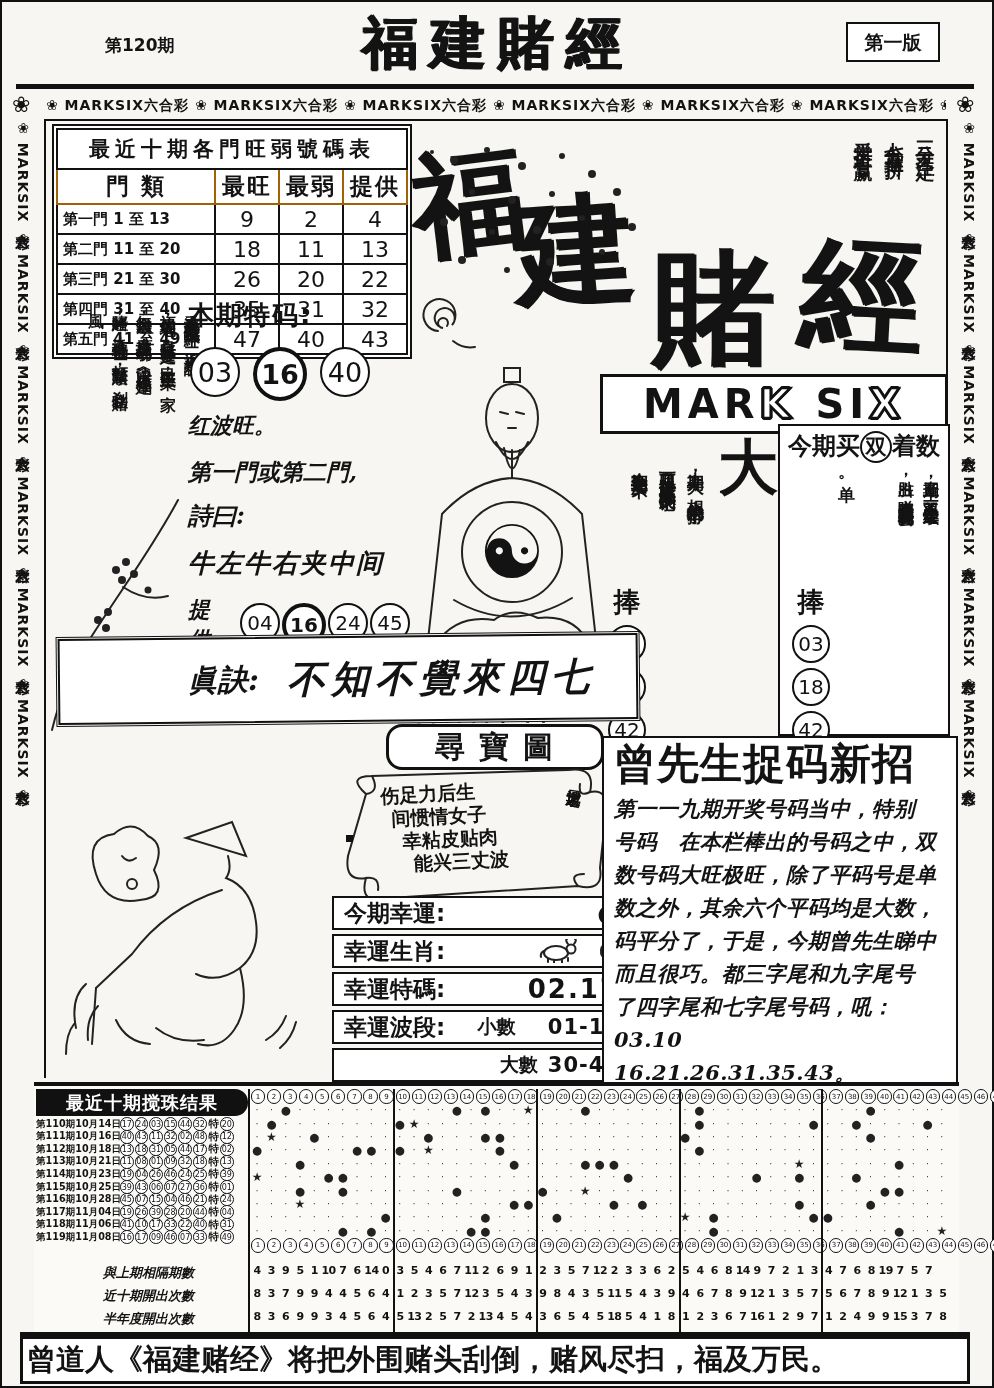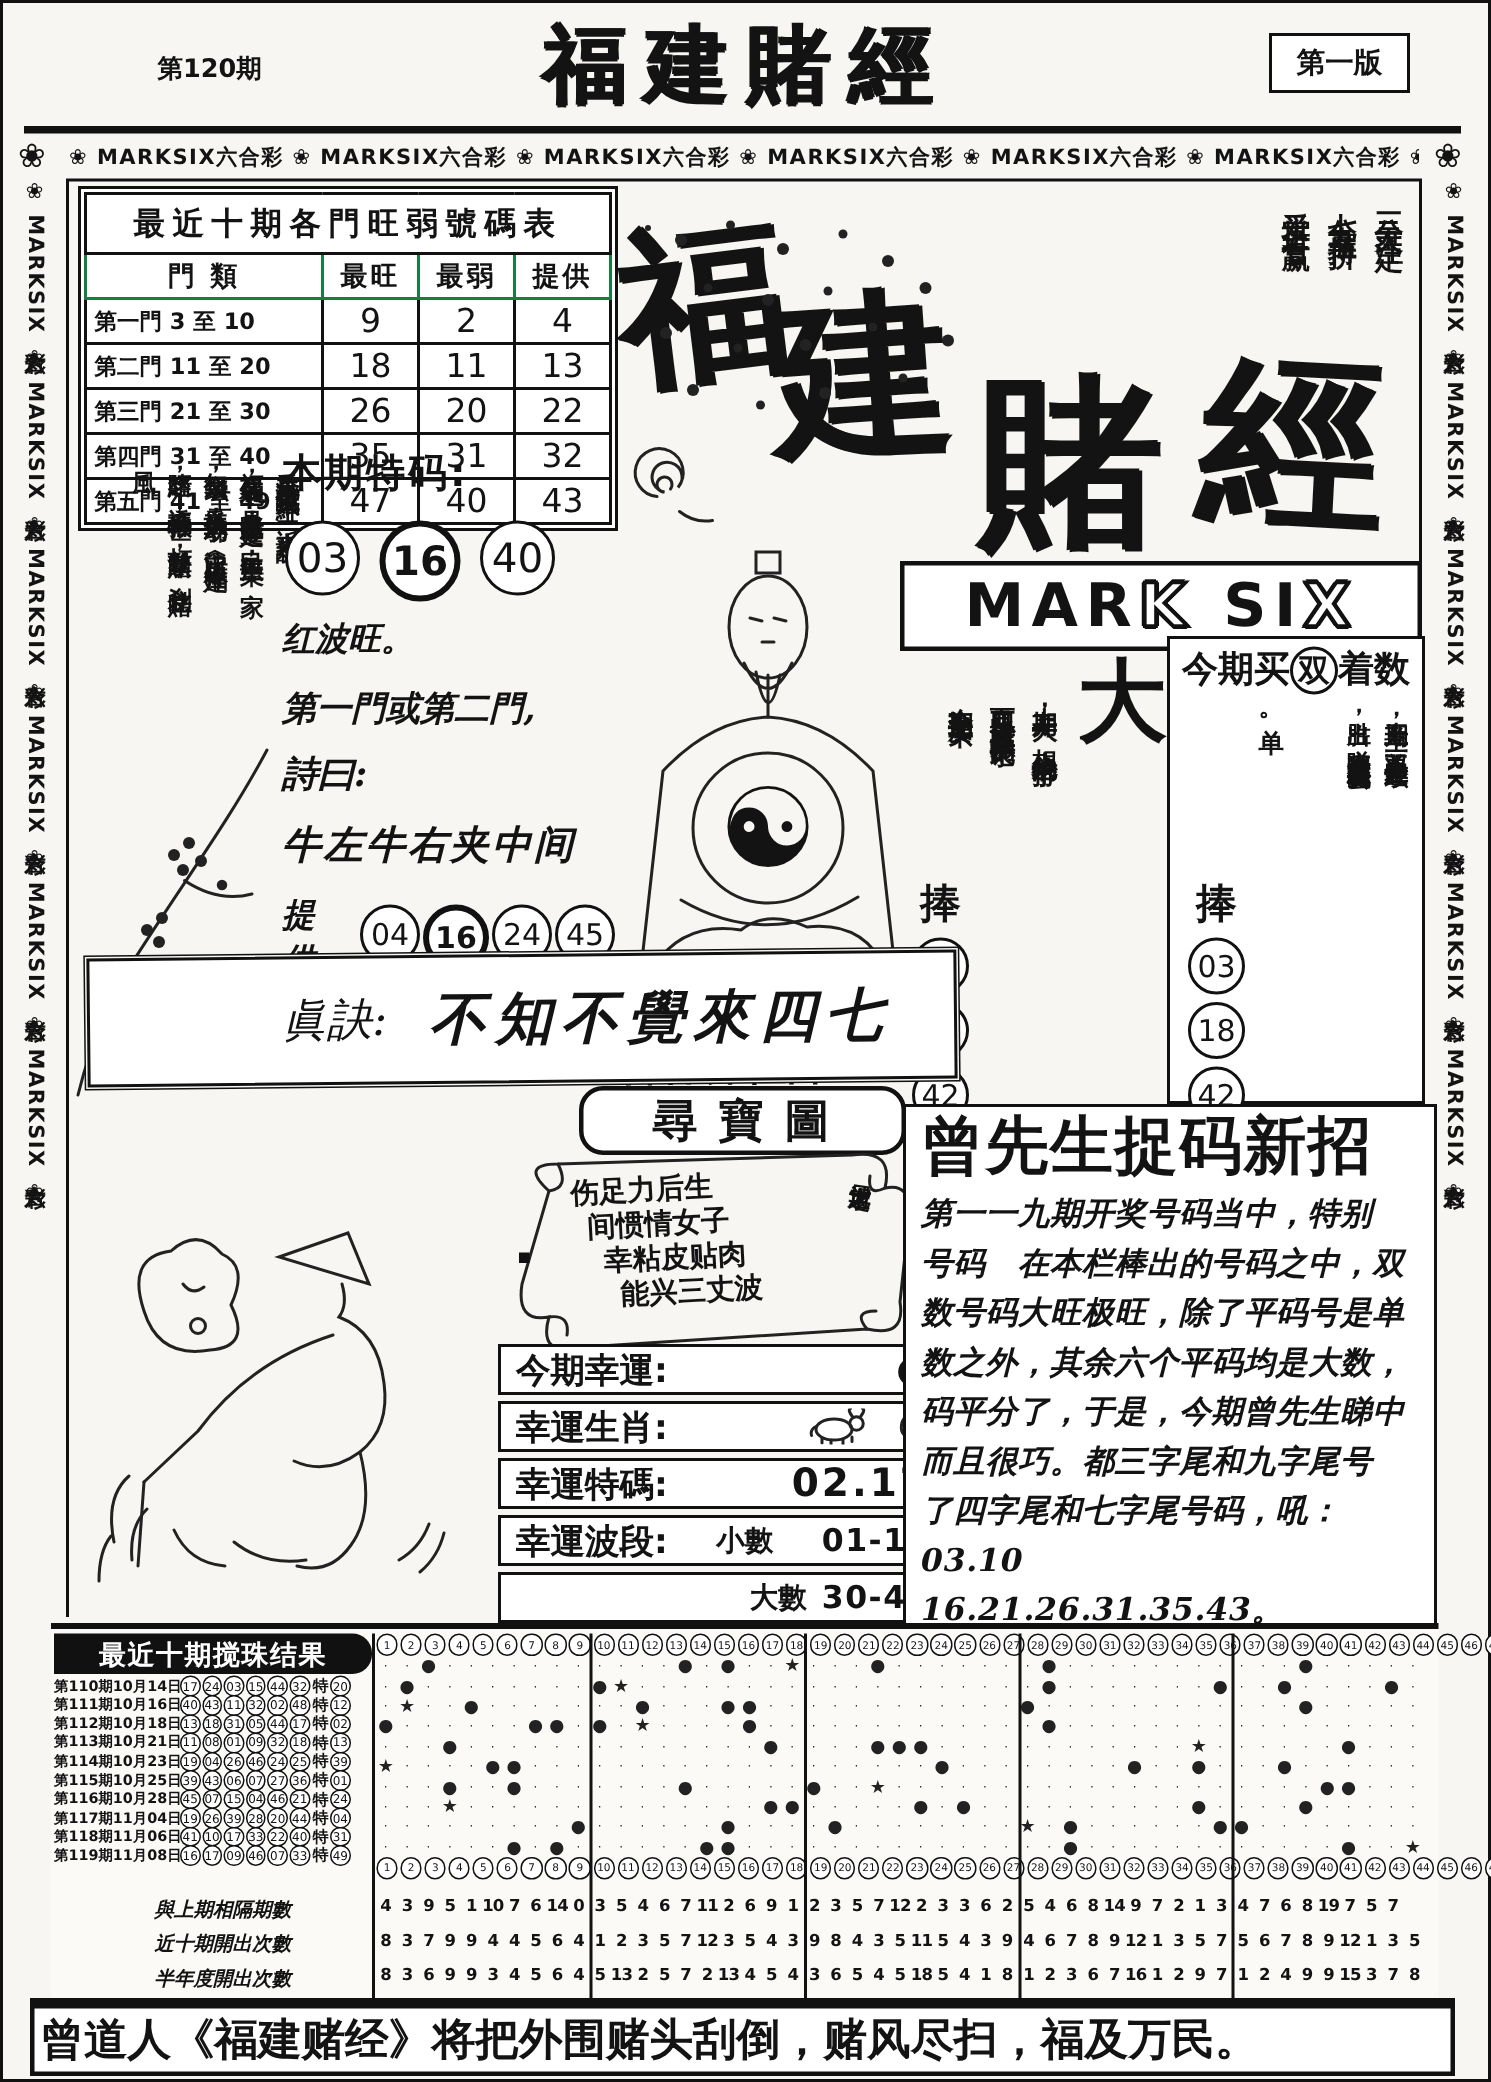--- a/index.html
+++ b/index.html
@@ -22,21 +22,21 @@
   .bside{top:120px;width:30px;height:1260px;writing-mode:vertical-rl;font-size:14px;
       letter-spacing:1px;white-space:nowrap;overflow:hidden;font-weight:600;line-height:30px;}
   .fl-top{left:44px;top:119px;width:904px;height:2px;background:#111;}
   .fl-left{left:44px;top:120px;width:2px;height:958px;background:#111;}
   .fl-right{left:946px;top:120px;width:2px;height:958px;background:#111;}
   
   .door-table{left:52px;top:124px;width:352px;border:2px solid #111;background:#fff;padding:2px;}
   .door-table table{width:100%;border-collapse:collapse;}
   .door-table .ttl{font-family:"DejaVu Serif",serif;font-size:21px;font-weight:800;
       letter-spacing:5px;text-align:center;height:36px;}
-  .door-table th{border:2px solid #15803d;font-size:18px;height:26px;letter-spacing:2px;}
+  .door-table th{border:2px solid #a16207;font-size:23px;height:26px;letter-spacing:2px;}
   .door-table td{border:2px solid #111;text-align:center;height:26px;}
   .door-table td.door{font-size:15px;font-weight:700;text-align:left;padding-left:5px;width:150px;}
   .door-table td.num{font-size:22px;}
   
   .intro{left:82px;top:302px;height:315px;writing-mode:vertical-rl;font-size:16px;
       font-weight:600;letter-spacing:2px;}
   .intro .gline{margin:0 3px;}
   
   .tips{left:188px;top:298px;width:222px;}
   .tips-h{font-size:26px;font-weight:800;letter-spacing:2px;}
@@ -89,21 +89,21 @@
       border-radius:50%;width:28px;height:28px;font-size:21px;}
   .dan{left:56px;top:46px;writing-mode:vertical-rl;font-size:17px;font-weight:600;}
   .bscols{right:3px;top:42px;height:258px;writing-mode:vertical-rl;font-size:16px;
       letter-spacing:1px;font-weight:600;}
   .bscols .gline{margin:0 4px;}
   .bsoffer{left:12px;top:158px;}
   
   .secret{left:58px;top:636px;width:580px;height:86px;border:2px solid #111;background:#fff;
       transform:rotate(-0.6deg);display:flex;align-items:center;padding-left:128px;gap:28px;
       box-sizing:border-box;box-shadow:0 0 0 1px #f7f6f2,0 0 0 2px #111;}
-  .secret .slb{font-size:30px;font-weight:400;}
+  .secret .slb{font-size:30px;font-weight:700;}
   .secret .stx{font-size:38px;font-weight:900;letter-spacing:6px;}
   
   .ttitle{left:386px;top:724px;width:218px;height:46px;border:3px solid #111;border-radius:16px;
       background:#fff;display:flex;align-items:center;justify-content:center;font-size:30px;
       font-weight:900;letter-spacing:14px;padding-left:12px;box-sizing:border-box;}
   .scrollwrap{left:328px;top:766px;width:285px;height:148px;}
   .tlines{position:absolute;left:54px;top:14px;width:190px;font-size:19px;font-weight:800;
       line-height:23px;transform:rotate(-3deg);font-family:"DejaVu Serif",serif;}
   .tlines .gline:nth-child(2){margin-left:10px;}
   .tlines .gline:nth-child(3){margin-left:20px;}
@@ -189,21 +189,21 @@
           </tr>
       <tr>
         <th>門 類</th>
         <th>最旺</th>
         <th>最弱</th>
         <th>提供</th>
       </tr>
       </tbody>
         <tbody id="door-rows">
           <tr>
-            <td class="door">第一門 3 至 10</td>
+            <td class="door">第一門 1 至 13</td>
             <td class="num">9</td>
             <td class="num">2</td>
             <td class="num">4</td>
           </tr>
           <tr>
             <td class="door">第二門 11 至 20</td>
             <td class="num">18</td>
             <td class="num">11</td>
             <td class="num">13</td>
           </tr>

